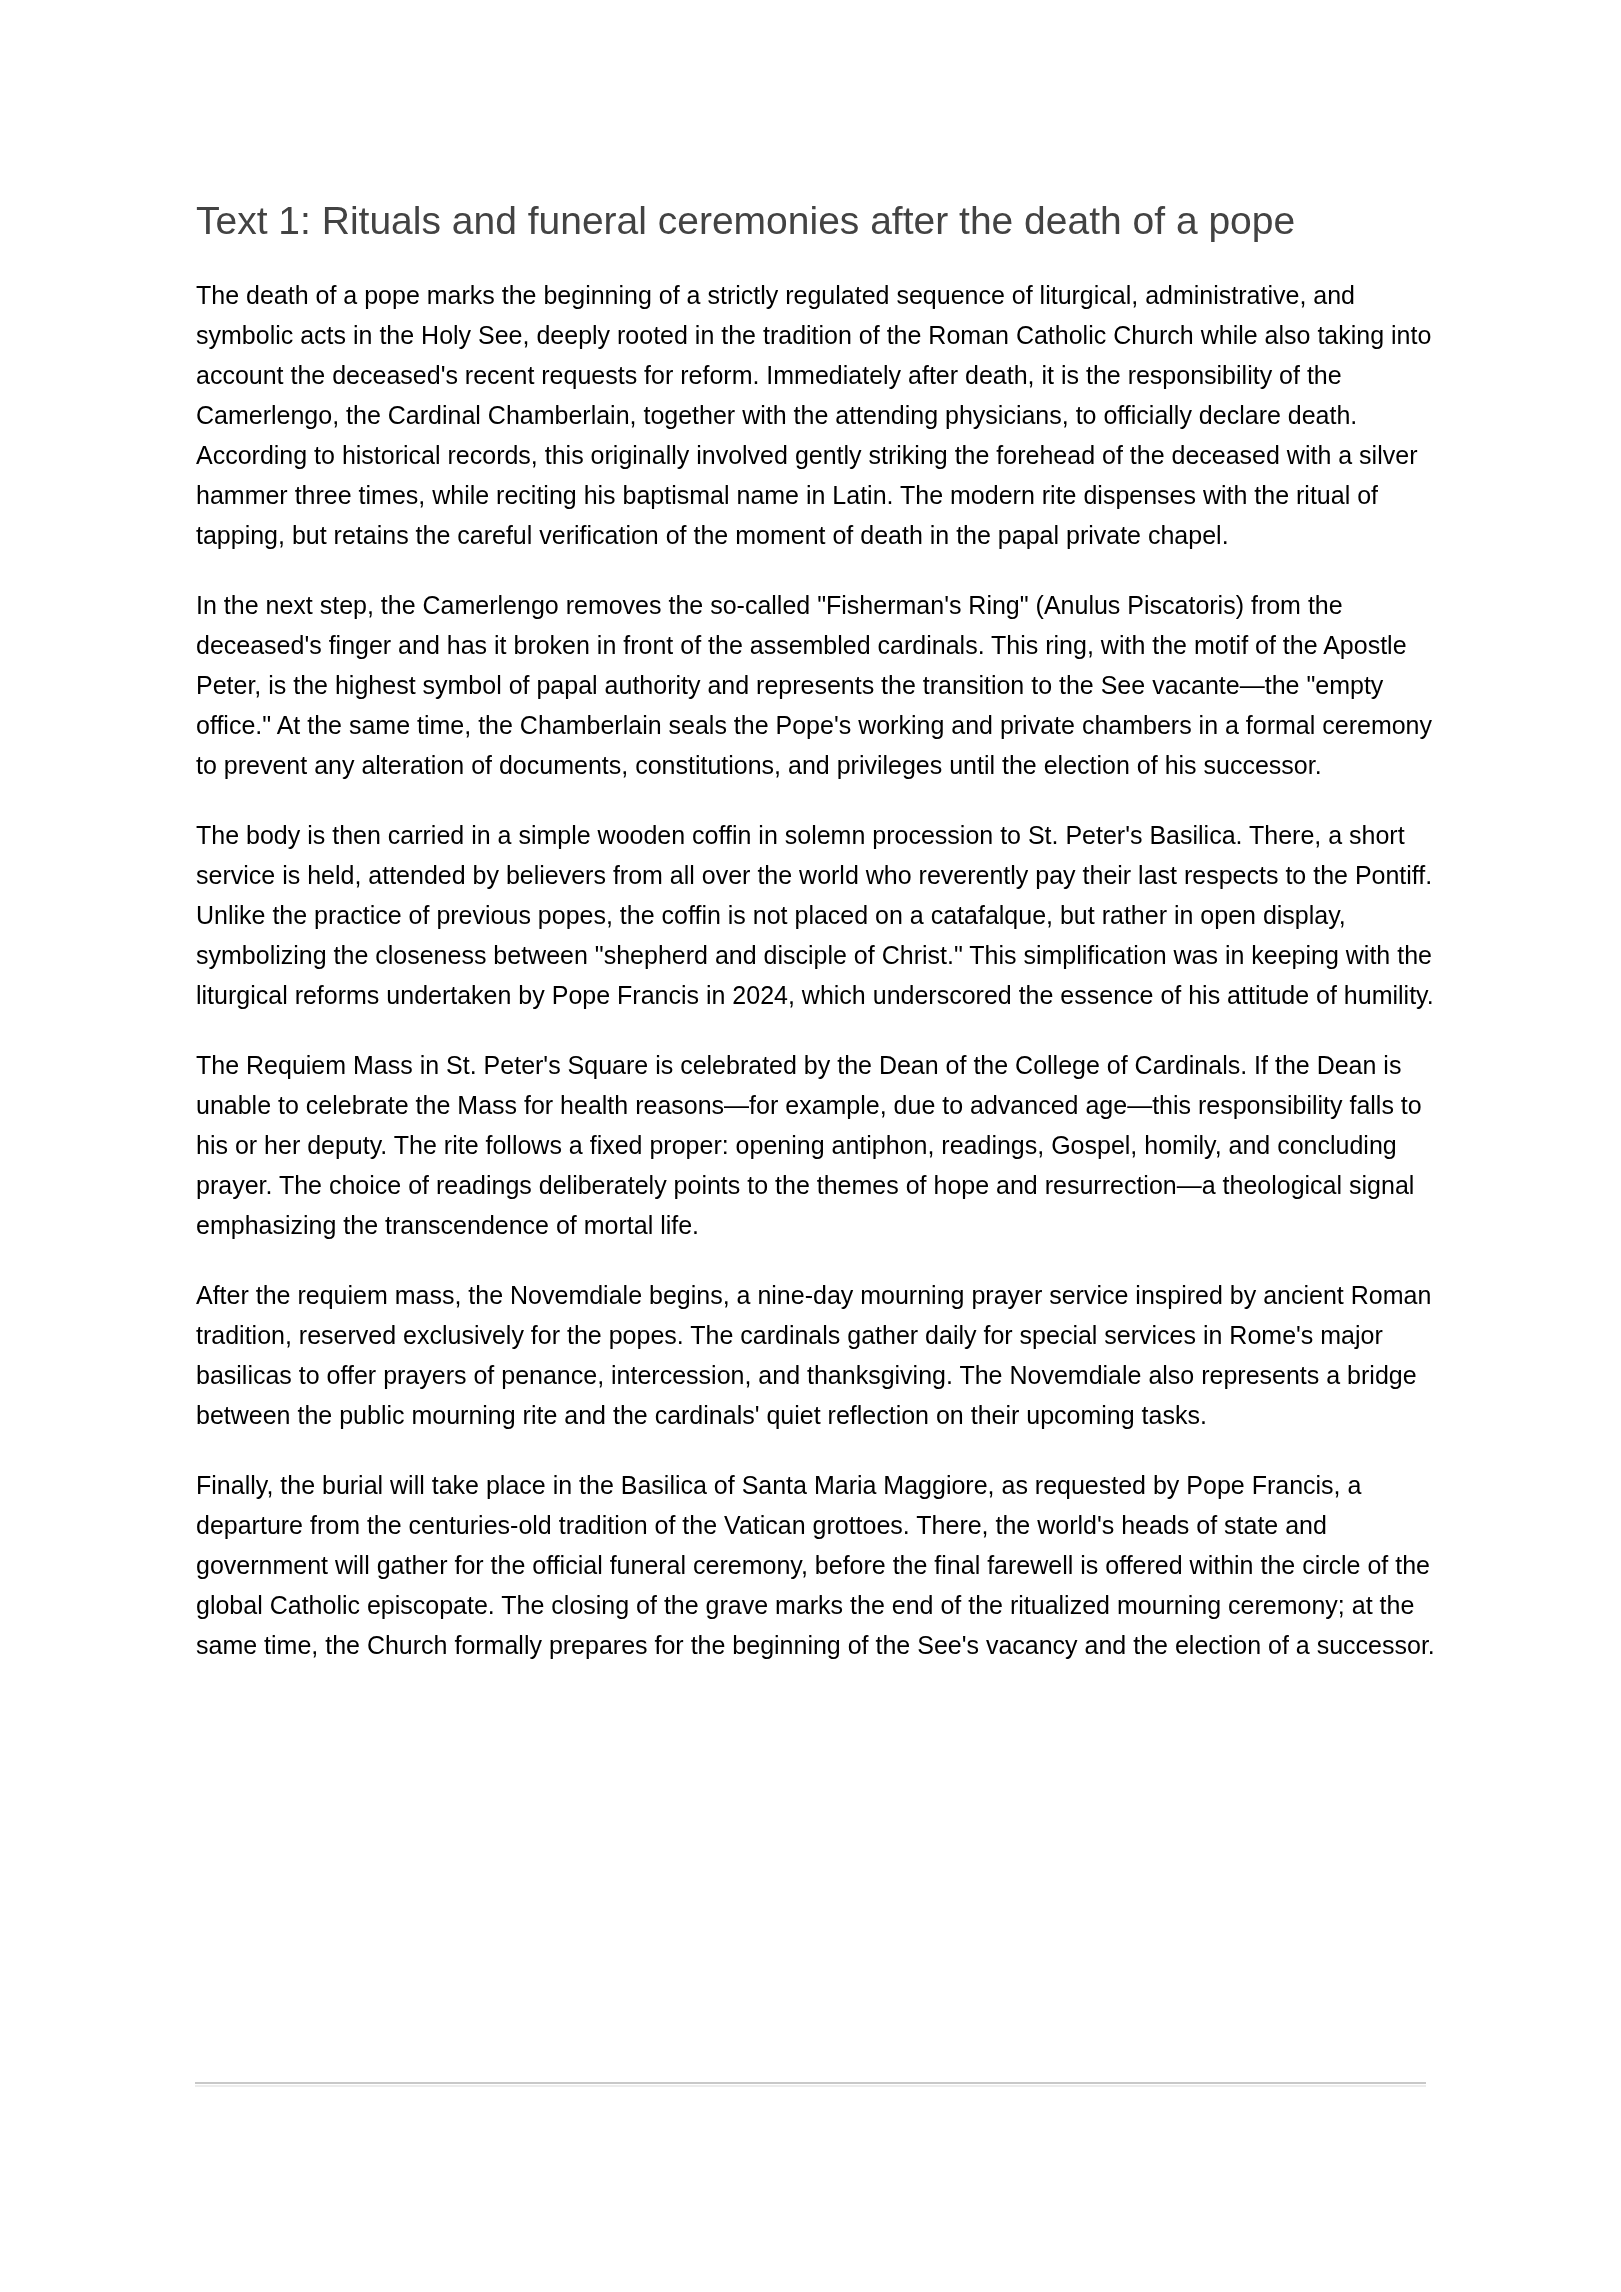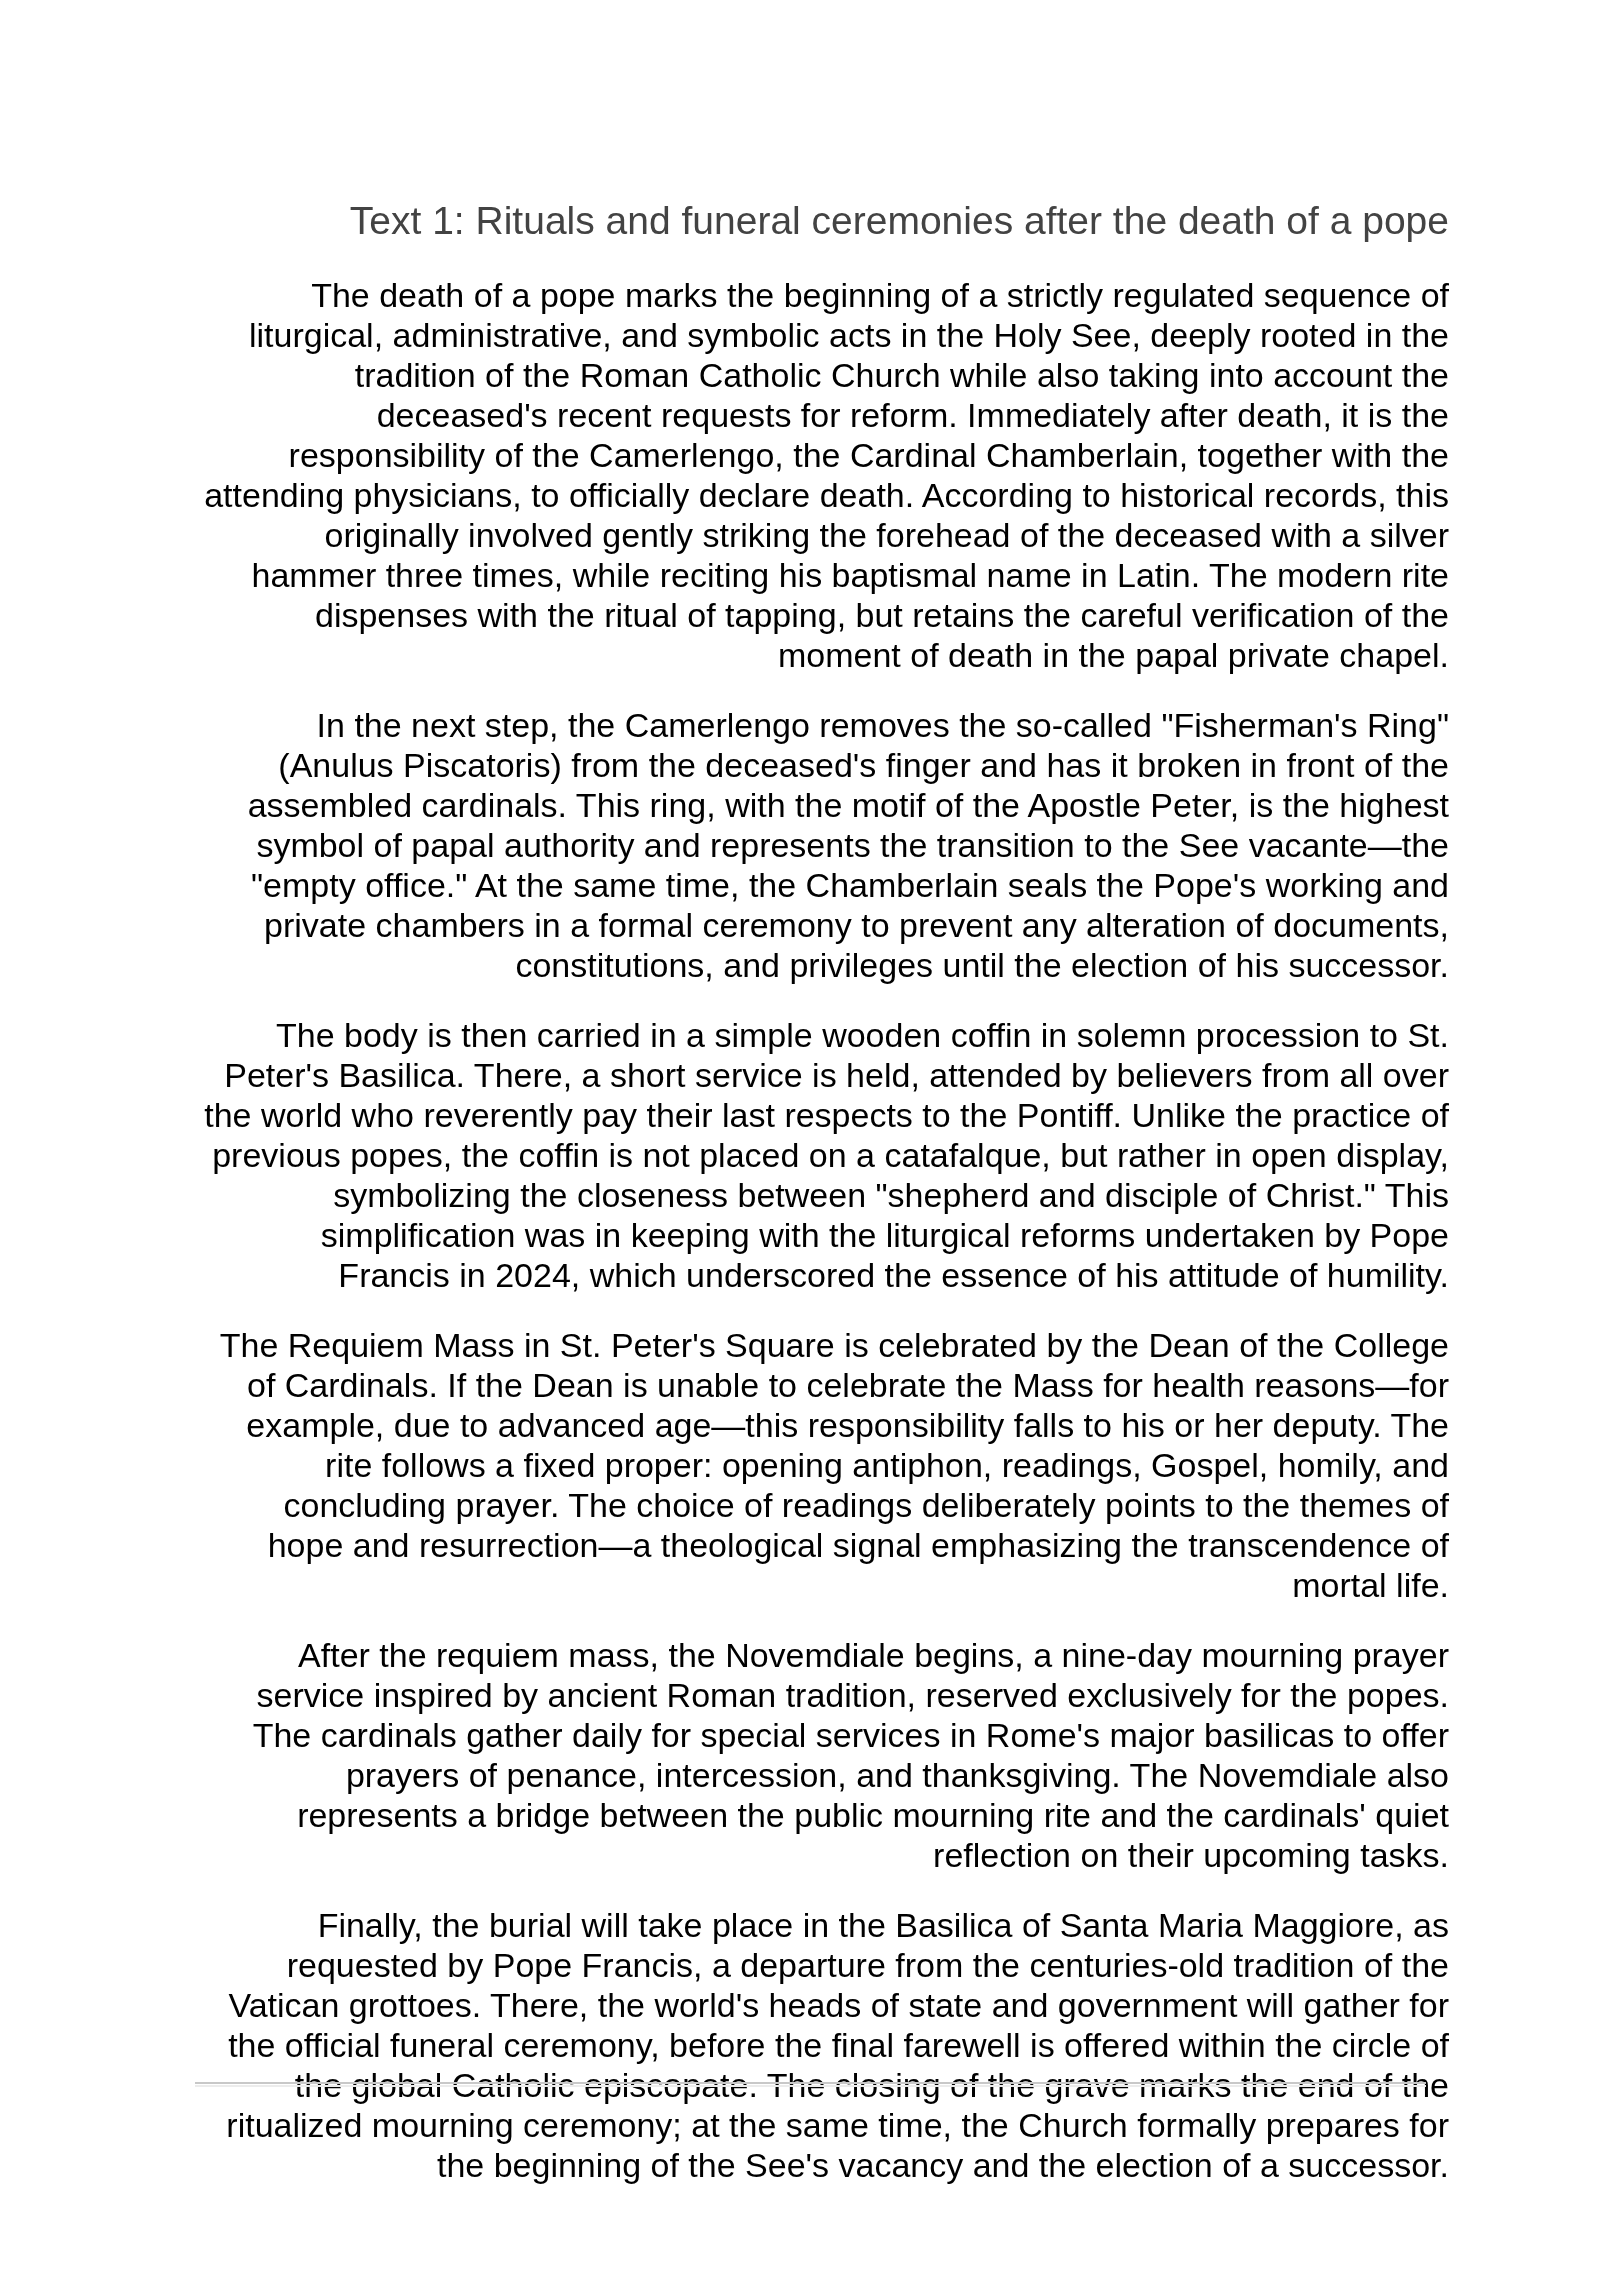--- a/index.html
+++ b/index.html
@@ -9,36 +9,35 @@
     }
     body {
       width: 1621px;
       height: 2293px;
       position: relative;
       overflow: hidden;
       font-family: "Liberation Sans", sans-serif;
     }
     .page {
       position: absolute;
-      left: 204px;
+      left: 196px;
       top: 192px;
       width: 1245px;
-      text-align: right;
     }
     .doc-title {
       margin: 0;
       font-size: 39px;
       line-height: 57px;
       font-weight: normal;
       color: #434343;
       letter-spacing: 0;
     }
     .doc-para {
       margin: 0;
-      font-size: 34px;
+      font-size: 25px;
       line-height: 40px;
       color: #000000;
     }
     .title-gap { height: 25.5px; }
     .para-gap { height: 30px; }
     .doc-rule {
       position: absolute;
       left: 195px;
       top: 2082px;
       width: 1231px;

